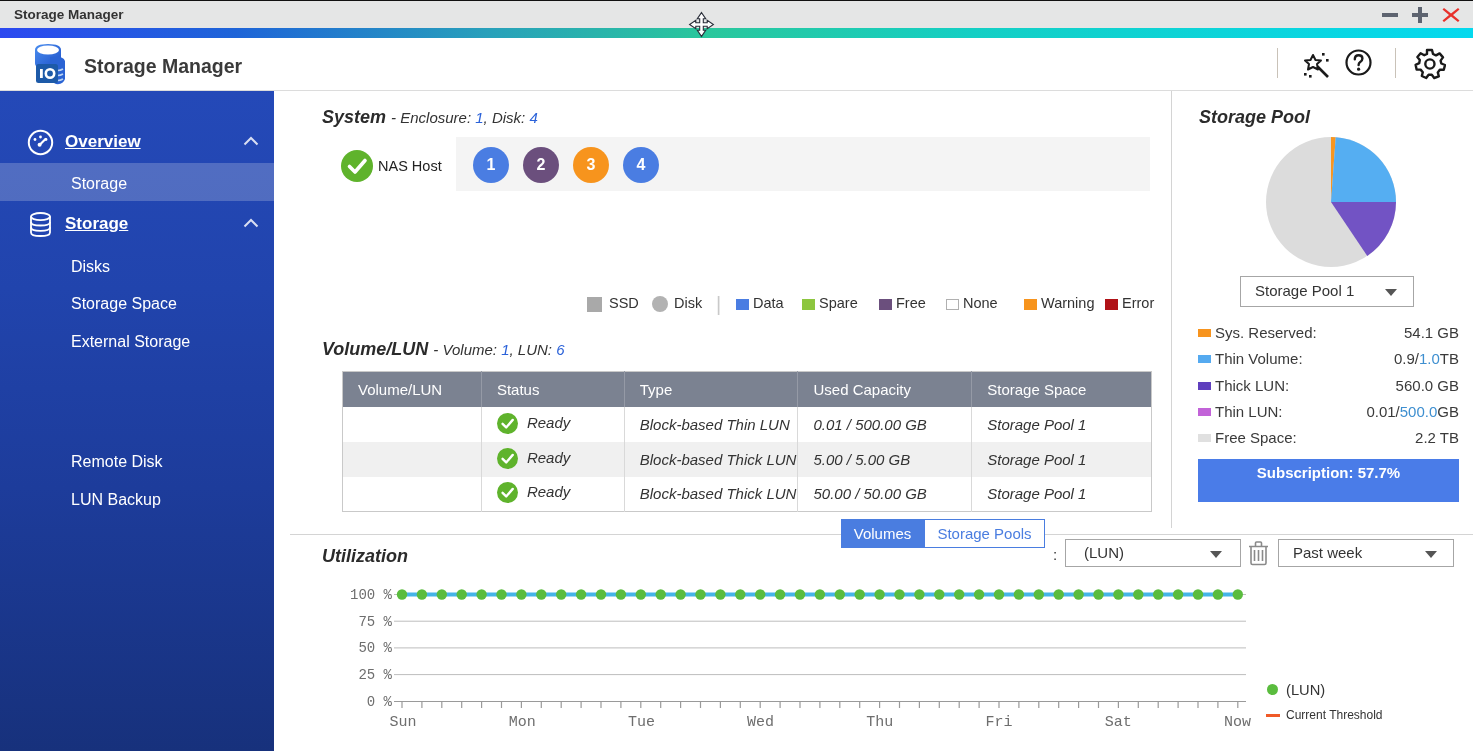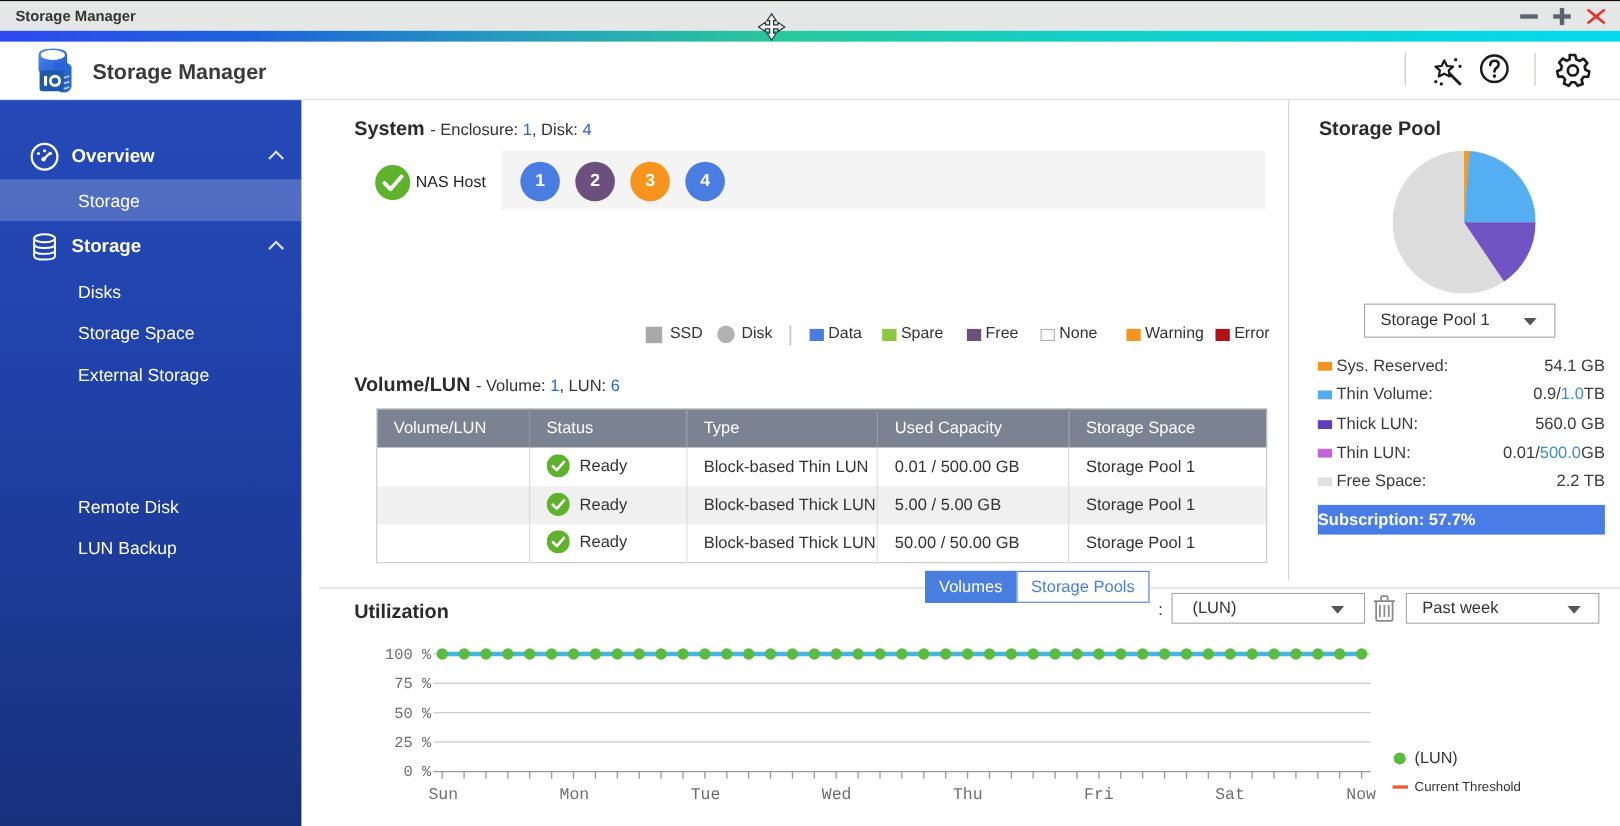--- a/index.html
+++ b/index.html
@@ -19,58 +19,58 @@
 
 #header { left:0; top:38px; width:1473px; height:53px; background:#fff;
   border-bottom:1px solid #dcdcdc; }
 #apptitle { position:absolute; left:84px; top:17px; font-size:19.5px; font-weight:bold; color:#3a3a3a; }
 .hdiv { position:absolute; top:10px; width:1px; height:30px; background:#c9c2b8; }
 
 
 #sidebar { left:0; top:91px; width:274px; height:660px;
   background:linear-gradient(180deg,#2449b8 0%,#2144ad 30%,#1d3c9b 60%,#17317c 100%); }
 .navhead { position:absolute; left:0; width:274px; height:40px; color:#fff; }
-.navhead .txt { position:absolute; left:65px; top:10px; font-size:17px; font-weight:bold; }
+.navhead .txt { position:absolute; left:65px; top:10px; font-size:17px; font-weight:bold;text-decoration:underline; }
 .navhead svg.icon { position:absolute; left:27px; top:7px; }
 .navhead svg.chev { position:absolute; left:243px; top:14px; }
 .navsub { position:absolute; left:0; width:274px; height:38px; color:#fff; }
 .navsub .txt { position:absolute; left:71px; top:12px; font-size:16px; font-weight:400; }
 .navsel { background:rgba(228,232,240,0.24); }
 
 
-.sechead { font-size:18px; font-weight:bold; color:#2b2b2b; white-space:nowrap; }
+.sechead { font-size:18px; font-weight:bold; color:#2b2b2b; white-space:nowrap;font-style:italic; }
 .sechead .sub { font-size:15px; font-weight:400; color:#333; }
 .blue { color:#2b62d9; }
 #nasrow-box { left:440px; top:137px; width:694px; height:54px; background:#f4f4f4; }
 .diskcirc { position:absolute; top:147px; width:36px; height:36px; border-radius:50%;
   color:#fff; font-size:16px; font-weight:bold; text-align:center; line-height:36px; }
 
 
 #legend1 { left:565px; top:295px; width:580px; height:18px; font-size:14.5px; color:#333; }
 #legend1 span.lab { position:absolute; top:0px; }
 #legend1 i { position:absolute; top:4px; width:13px; height:11px; }
 
 
 #vltable { left:326px; top:371px; width:810px; border-collapse:collapse; font-size:15px; color:#333;
   border:1px solid #c9c9c9; }
 #vltable th { background:#7b8291; color:#fff; font-weight:normal; text-align:left; height:35px;
   padding:0 0 0 15px; border-right:1px solid #959aa6; font-size:15px; }
-#vltable td { height:35px; padding:0 0 0 15px; border-right:1px solid #d9d9d9; background:#fff; }
+#vltable td { height:35px; padding:0 0 0 15px; border-right:1px solid #d9d9d9; background:#fff;font-style:italic; }
 #vltable tr.alt td { background:#f0f0f0; }
 
 .rdy { vertical-align:middle; margin-right:9px; position:relative; top:-1px; }
 
 #rdivider { left:1155px; top:91px; width:1px; height:437px; background:#d4d4d4; }
 #hdivider { left:274px; top:534px; width:1199px; height:1px; background:#d4d4d4; }
 .rlegrow { position:absolute; left:1182px; width:261px; height:20px; font-size:15px; color:#3a3a3a; }
 .rlegrow i { position:absolute; left:0; top:5px; width:13px; height:8px; }
 .rlegrow .lab { position:absolute; left:17px; top:0; }
 .rlegrow .val { position:absolute; right:0; top:0; text-align:right; }
-#subbtn { left:1182px; top:459px; width:261px; height:27px; background:#4a7ce8; color:#fff;
-  font-size:15px; font-weight:bold; line-height:27px; }
+#subbtn { left:1182px; top:459px; width:261px; height:43px; background:#4a7ce8; color:#fff;
+  font-size:15px; font-weight:bold; text-align:center; line-height:27px; }
 
 
 .tabbtn { position:absolute; top:519px; height:29px; font-size:15px; text-align:center; line-height:27px; }
 .combo { position:absolute; border:1px solid #a6a6a6; background:#fff; font-size:15px; color:#333; }
 .combo .arrow { position:absolute; width:0; height:0; border-left:6px solid transparent;
   border-right:6px solid transparent; border-top:7px solid #555; }
 </style>
 </head>
 <body>
 <div id="page">

